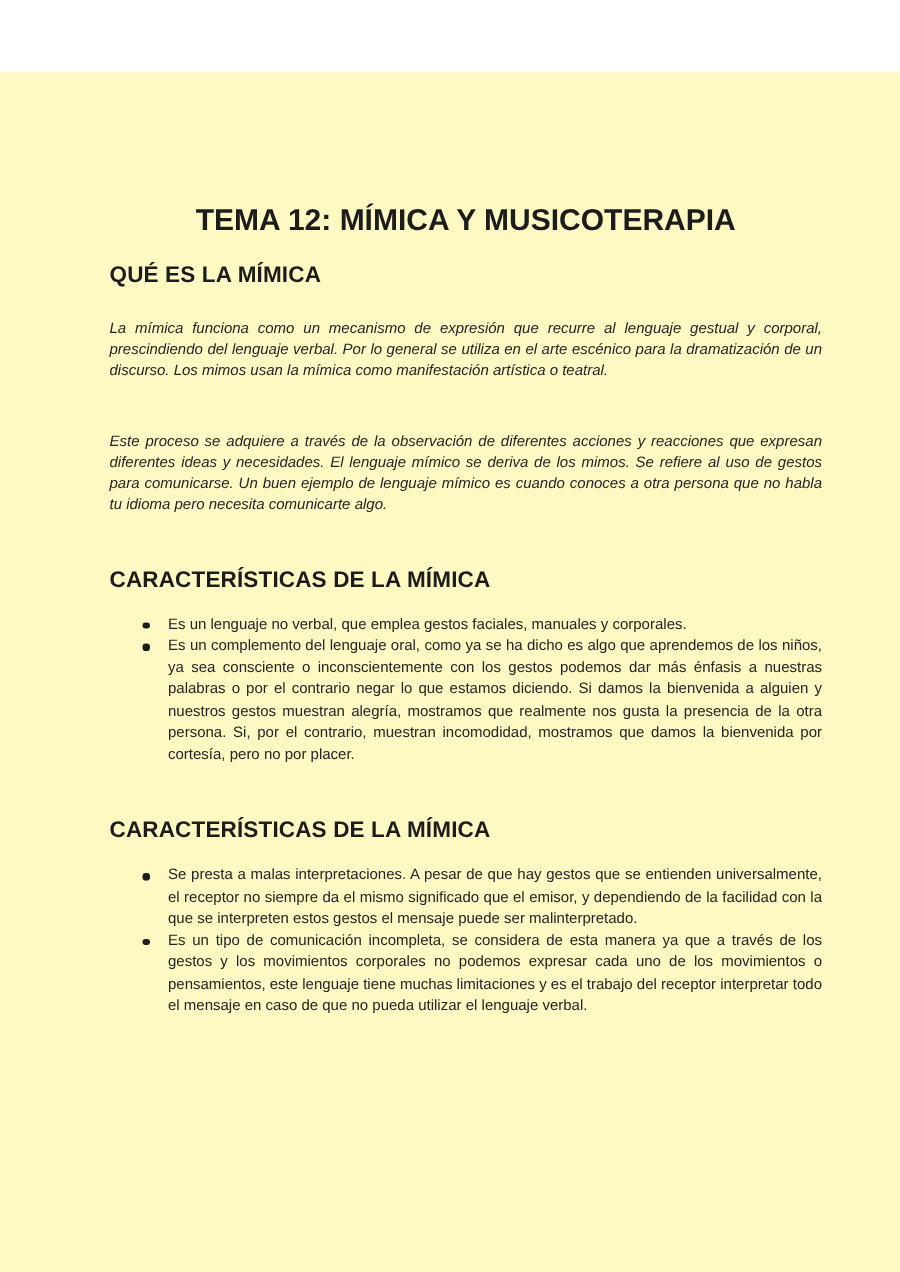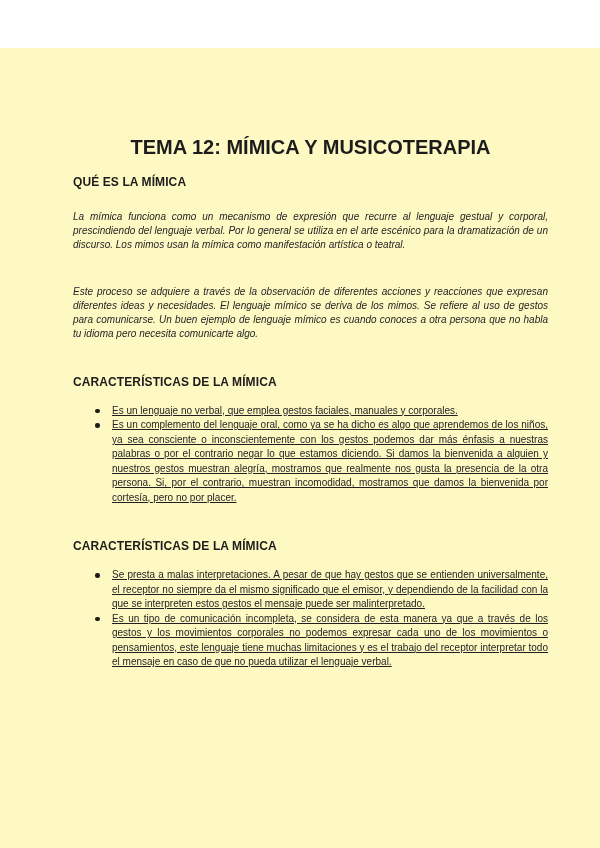--- a/index.html
+++ b/index.html
@@ -24,38 +24,37 @@
     text-align: center;
     font-size: 20px;
     line-height: 1.15;
     font-weight: 700;
     color: #1c1c1c;
   }
   .section { margin-top: 34px; }
   .section.first { margin-top: 16px; }
   .heading {
     margin: 0;
-    font-size: 12px;
+    font-size: 15px;
     font-weight: 700;
     letter-spacing: 0.1px;
     color: #1c1c1c;
   }
   .para {
     margin: 21px 0 0 0;
     font-size: 10px;
     line-height: 13.8px;
     text-align: justify;
     color: #242424;
     font-style: italic;
   }
   .bullets {
     margin: 15px 0 0 0;
     padding: 0;
     list-style: none;
-    text-decoration: underline;
   }
   .bullet-item {
     display: flex;
     align-items: flex-start;
     padding-left: 22px;
     margin: 0;
   }
   .bullet-dot {
     flex: none;
     width: 4.5px;

